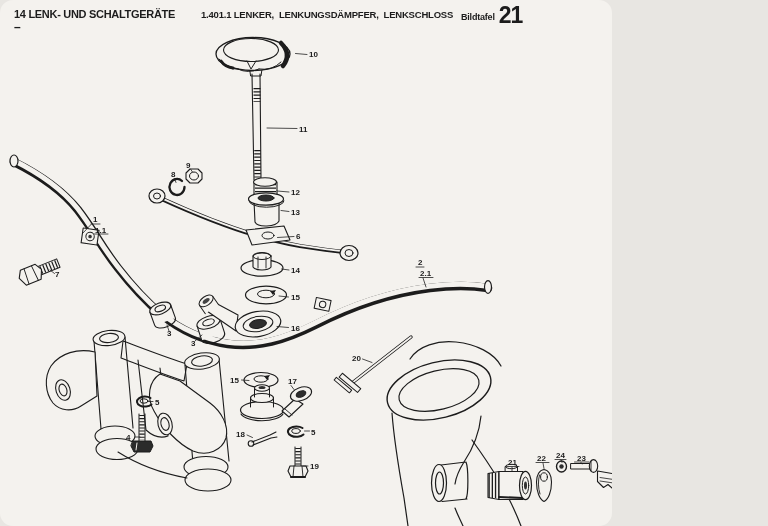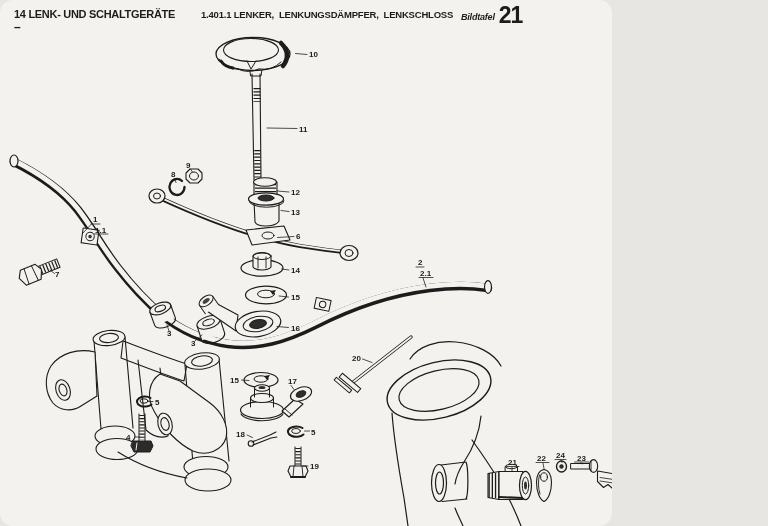--- a/index.html
+++ b/index.html
@@ -4,21 +4,21 @@
 <style>
   :root{ --paper:#f4f2ee; --ink:#1c1c1c; }
   html,body{margin:0;padding:0;}
   body{background:#e8e6e2;font-family:"Liberation Sans",sans-serif;}
   .page{position:relative;width:612px;height:526px;background:var(--paper);overflow:hidden;border-radius:13px;}
   .hdr{position:absolute;top:0;left:0;width:768px;height:34px;color:var(--ink);}
   .h-left{position:absolute;left:14px;top:8px;font-size:11px;font-weight:bold;letter-spacing:-0.3px;white-space:pre;}
   .h-dash{position:absolute;left:14px;top:20px;font-size:12px;font-weight:bold;}
   .h-center{position:absolute;left:201px;top:9px;font-size:9.5px;font-weight:bold;letter-spacing:-0.2px;white-space:pre;}
   .h-right{position:absolute;left:461px;top:2px;}
-  .h-bild{font-size:9px;font-weight:bold;vertical-align:top;position:relative;top:10px;letter-spacing:-0.2px;font-style:italic;}
+  .h-bild{font-size:9px;font-weight:bold;vertical-align:top;position:relative;top:10px;letter-spacing:-0.2px;}
   .h-num{font-size:23px;font-weight:bold;letter-spacing:-1px;margin-left:4px;}
   svg{position:absolute;left:0;top:0;}
   svg text{font-family:"Liberation Sans",sans-serif;font-size:8px;font-weight:bold;fill:var(--ink);}
 </style>
 </head>
 <body>
 
 <div class="page">
 
   <div class="hdr">

